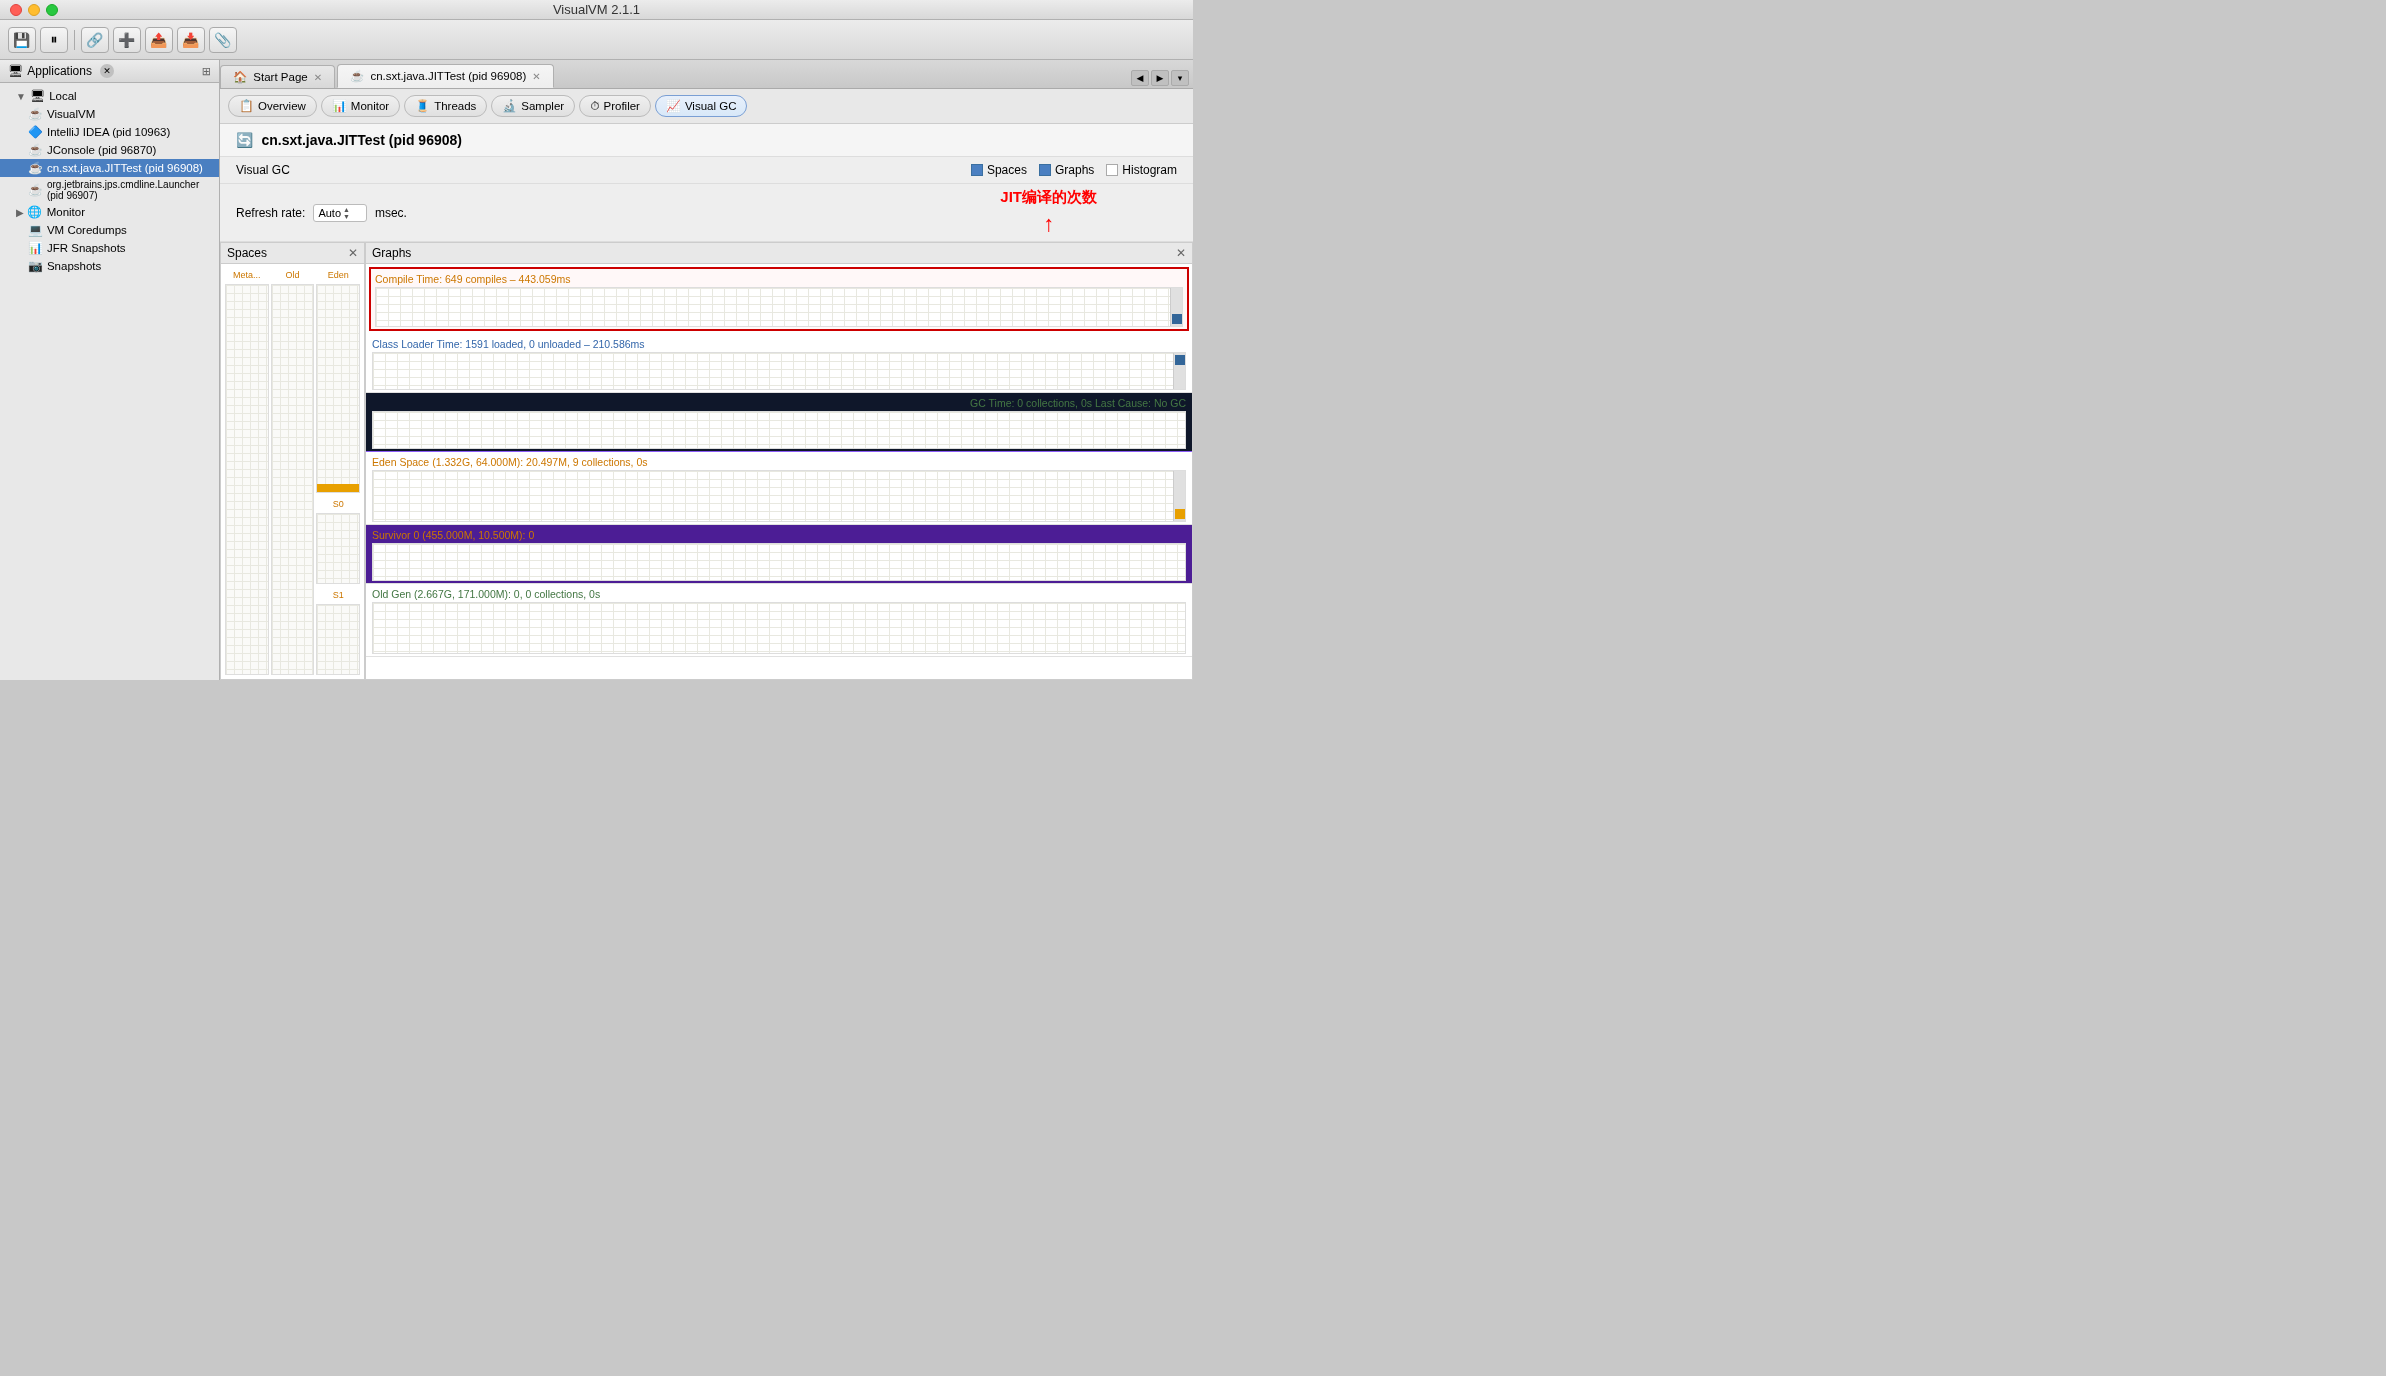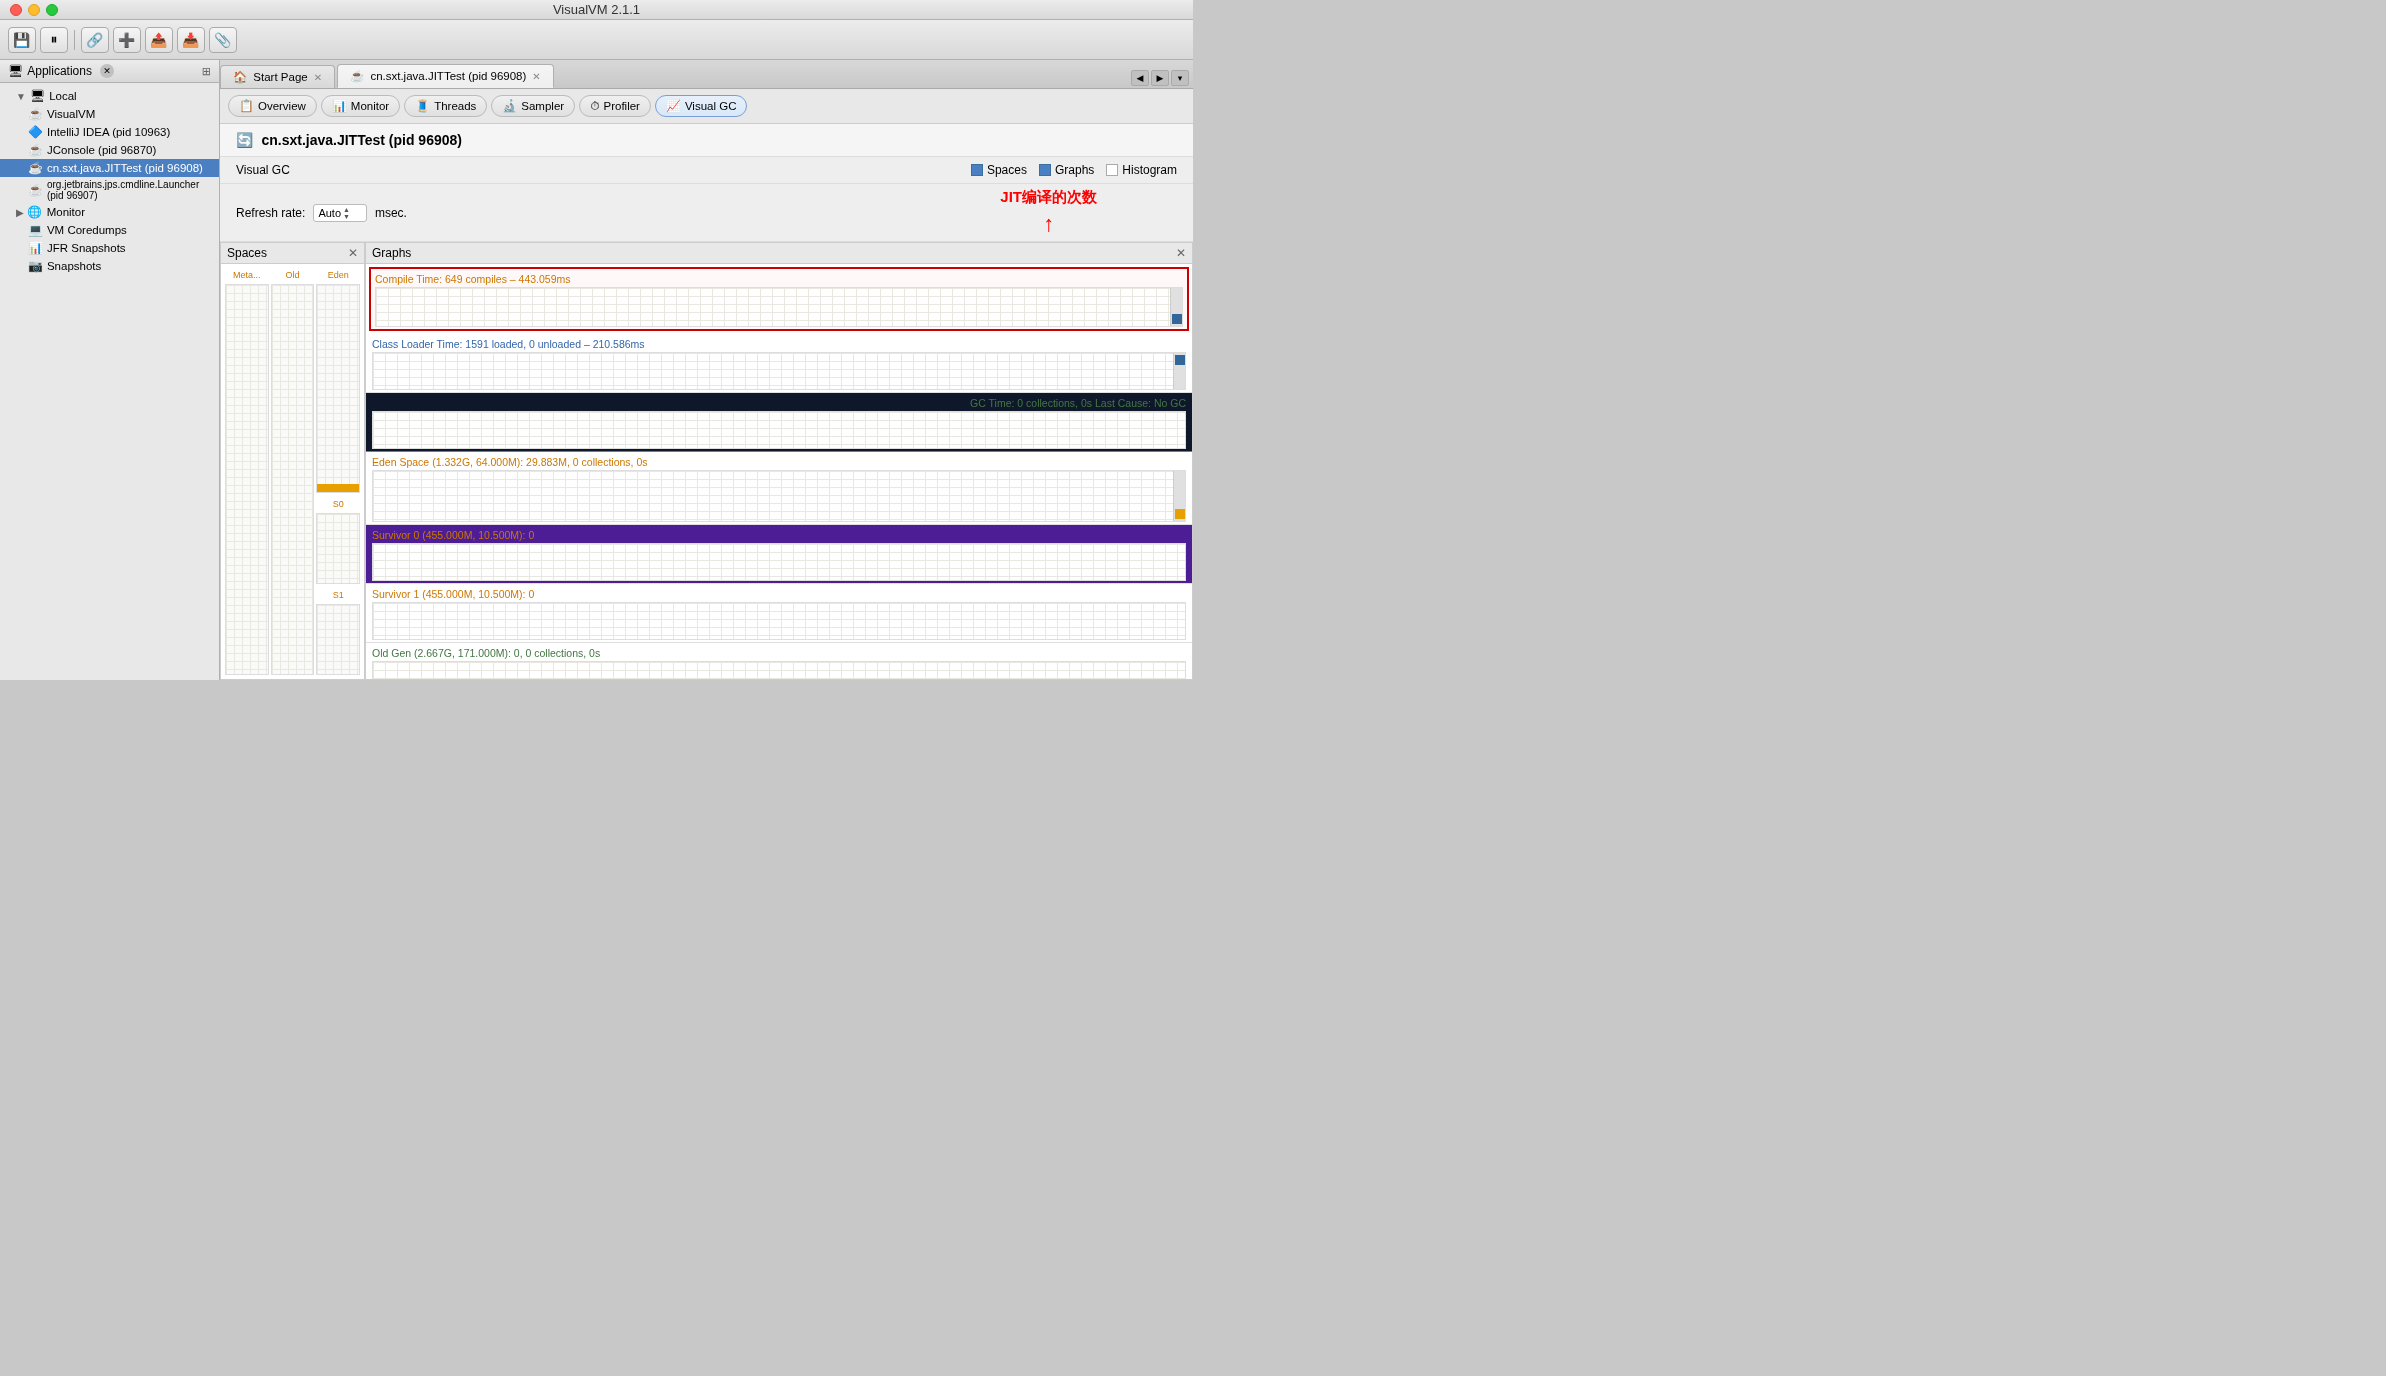--- a/index.html
+++ b/index.html
@@ -339,42 +339,36 @@
             </div>
 
             <div style="border-bottom:1px solid #8b5cf6; padding: 2px 6px; background:#0f172a;text-align:right;">
               <div style="font-size:10.5px; color:#447744; padding:2px 0;">GC Time: 0 collections, 0s Last Cause: No GC</div>
               <div style="height:38px; background:white; border:1px solid #ddd; position:relative; overflow:hidden;">
                 <div class="space-grid" style="width:100%;height:100%;background-image:repeating-linear-gradient(to right,#e8e8e0 0px,#e8e8e0 1px,transparent 1px,transparent 12px),repeating-linear-gradient(to bottom,#e8e8e0 0px,#e8e8e0 1px,transparent 1px,transparent 8px);"></div>
               </div>
             </div>
 
             <div style="border-bottom:1px solid #e0e0e0; padding: 2px 6px; background:white;">
-              <div style="font-size:10.5px; color:#cc7700; padding:2px 0;">Eden Space (1.332G, 64.000M): 29.883M, 0 collections, 0s</div>
+              <div style="font-size:10.5px; color:#cc7700; padding:2px 0;">Eden Space (1.332G, 64.000M): 20.497M, 9 collections, 0s</div>
               <div style="height:52px; background:white; border:1px solid #ddd; position:relative; overflow:hidden;">
                 <div class="space-grid" style="width:100%;height:100%;background-image:repeating-linear-gradient(to right,#e8e8e0 0px,#e8e8e0 1px,transparent 1px,transparent 12px),repeating-linear-gradient(to bottom,#e8e8e0 0px,#e8e8e0 1px,transparent 1px,transparent 8px);"></div>
                 <div style="position:absolute;right:0;top:0;width:12px;height:100%;background:#e0e0e0;border-left:1px solid #ccc;">
                   <div style="width:10px;height:10px;background:#e8a000;margin-bottom:2px;position:absolute;bottom:0;left:1px;"></div>
                 </div>
               </div>
             </div>
 
             <div style="border-bottom:1px solid #e0e0e0; padding: 2px 6px; background:#4c1d95;">
               <div style="font-size:10.5px; color:#cc7700; padding:2px 0;">Survivor 0 (455.000M, 10.500M): 0</div>
               <div style="height:38px; background:white; border:1px solid #ddd; position:relative; overflow:hidden;">
                 <div class="space-grid" style="width:100%;height:100%;background-image:repeating-linear-gradient(to right,#e8e8e0 0px,#e8e8e0 1px,transparent 1px,transparent 12px),repeating-linear-gradient(to bottom,#e8e8e0 0px,#e8e8e0 1px,transparent 1px,transparent 8px);"></div>
               </div>
             </div>
 
-            <div style="border-bottom:1px solid #e0e0e0; padding: 2px 6px; background:white;">
-              <div style="font-size:10.5px; color:#cc7700; padding:2px 0;">Survivor 1 (455.000M, 10.500M): 0</div>
-              <div style="height:38px; background:white; border:1px solid #ddd; position:relative; overflow:hidden;">
-                <div class="space-grid" style="width:100%;height:100%;background-image:repeating-linear-gradient(to right,#e8e8e0 0px,#e8e8e0 1px,transparent 1px,transparent 12px),repeating-linear-gradient(to bottom,#e8e8e0 0px,#e8e8e0 1px,transparent 1px,transparent 8px);"></div>
-              </div>
-            </div>
 
             <div style="border-bottom:1px solid #e0e0e0; padding: 2px 6px; background:white;">
               <div style="font-size:10.5px; color:#447744; padding:2px 0;">Old Gen (2.667G, 171.000M): 0, 0 collections, 0s</div>
               <div style="height:52px; background:white; border:1px solid #ddd; position:relative; overflow:hidden;">
                 <div class="space-grid" style="width:100%;height:100%;background-image:repeating-linear-gradient(to right,#e8e8e0 0px,#e8e8e0 1px,transparent 1px,transparent 12px),repeating-linear-gradient(to bottom,#e8e8e0 0px,#e8e8e0 1px,transparent 1px,transparent 8px);"></div>
               </div>
             </div>
 
           </div>
         </div>

